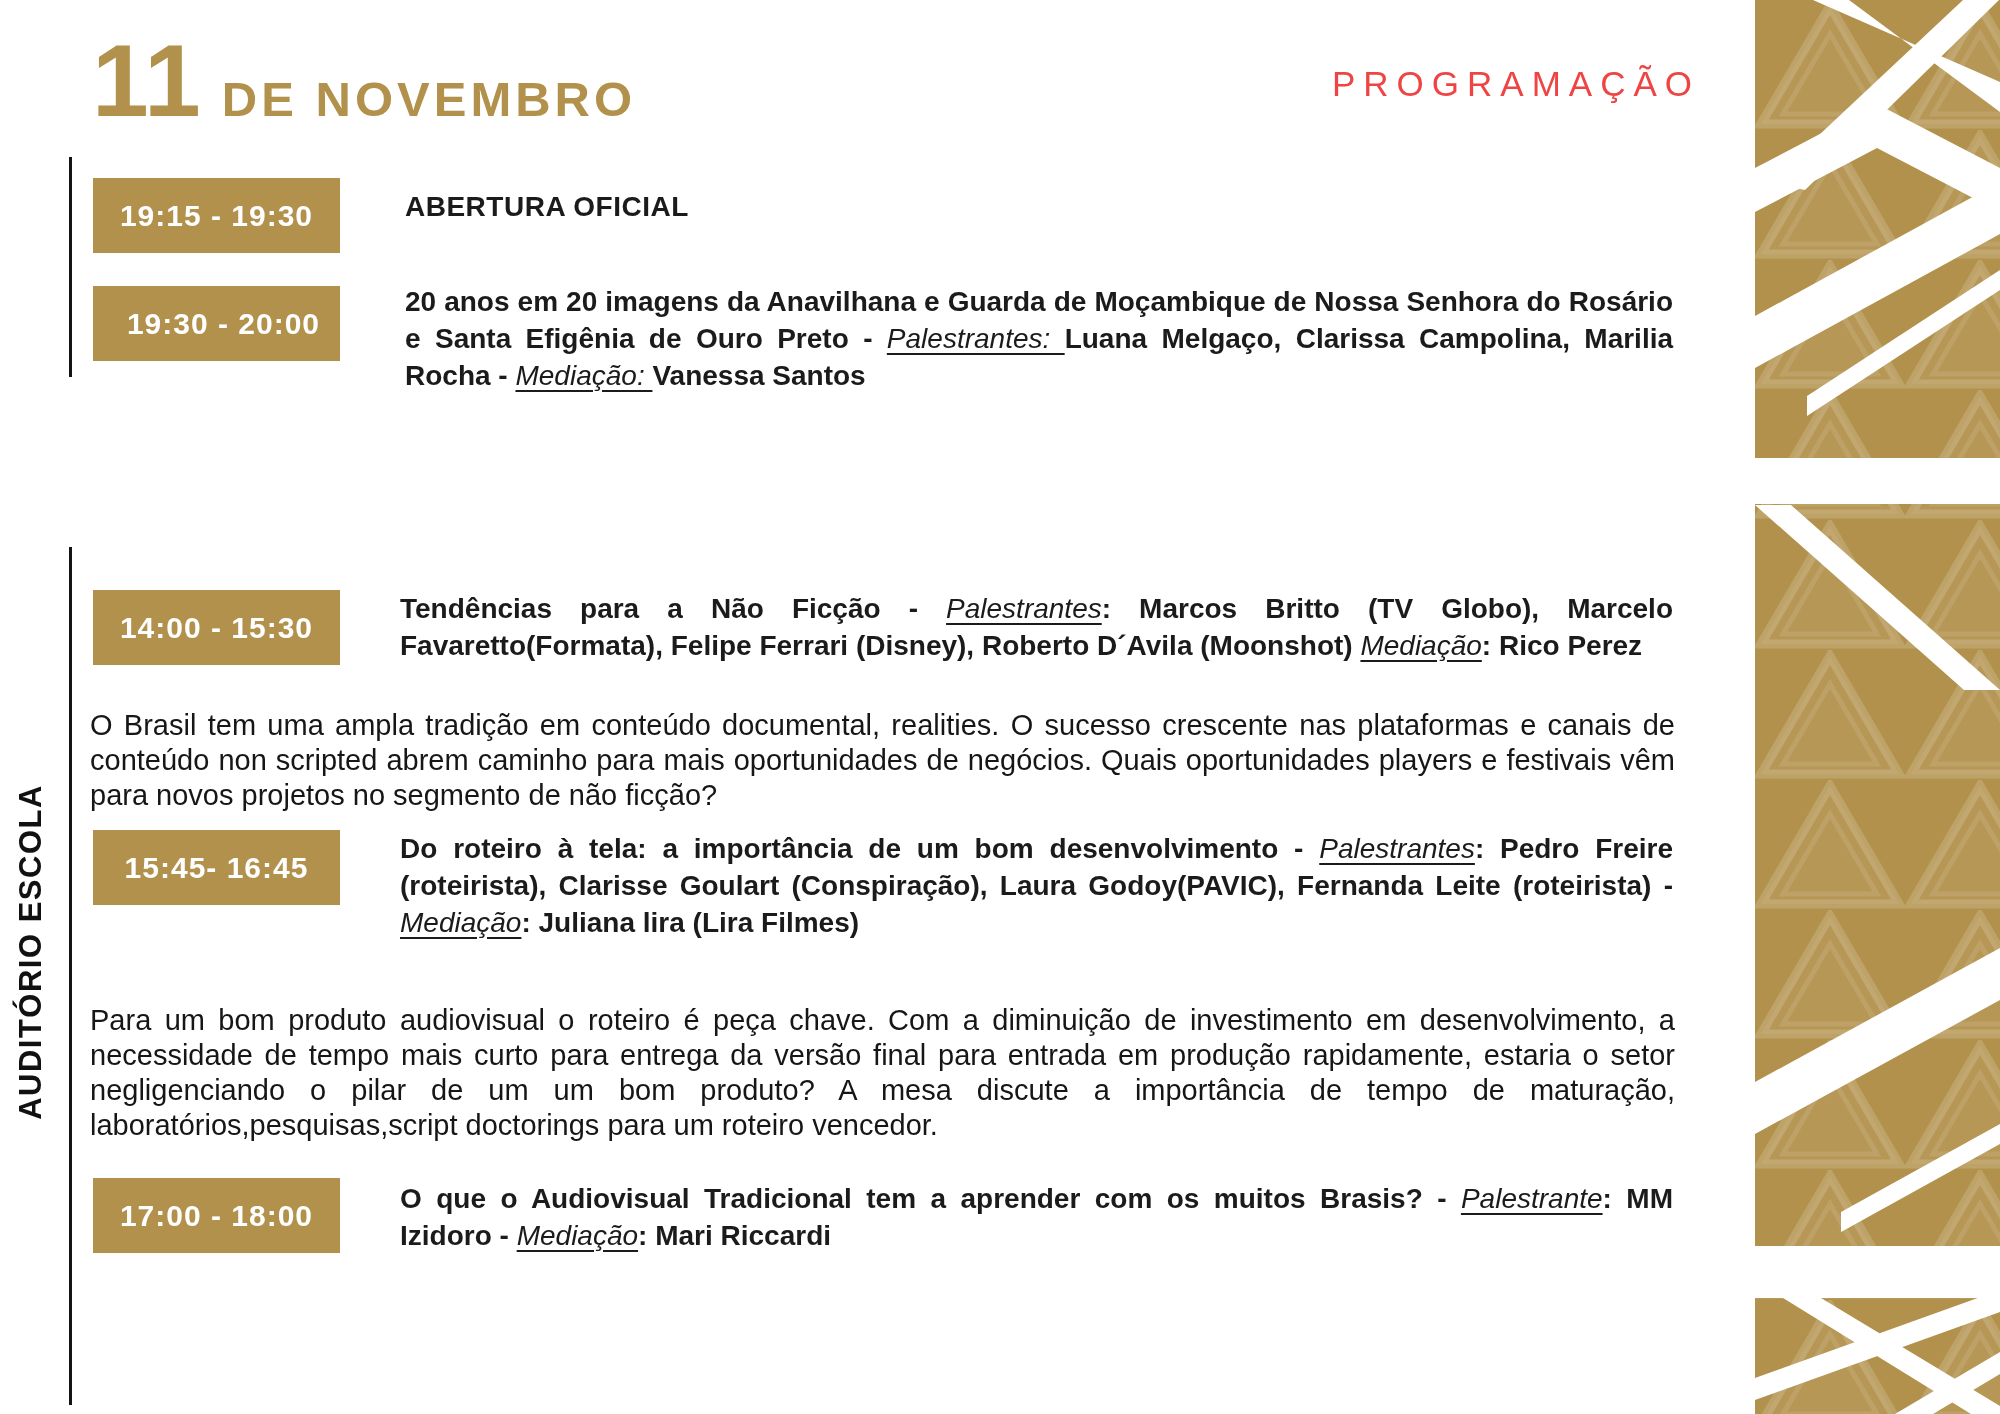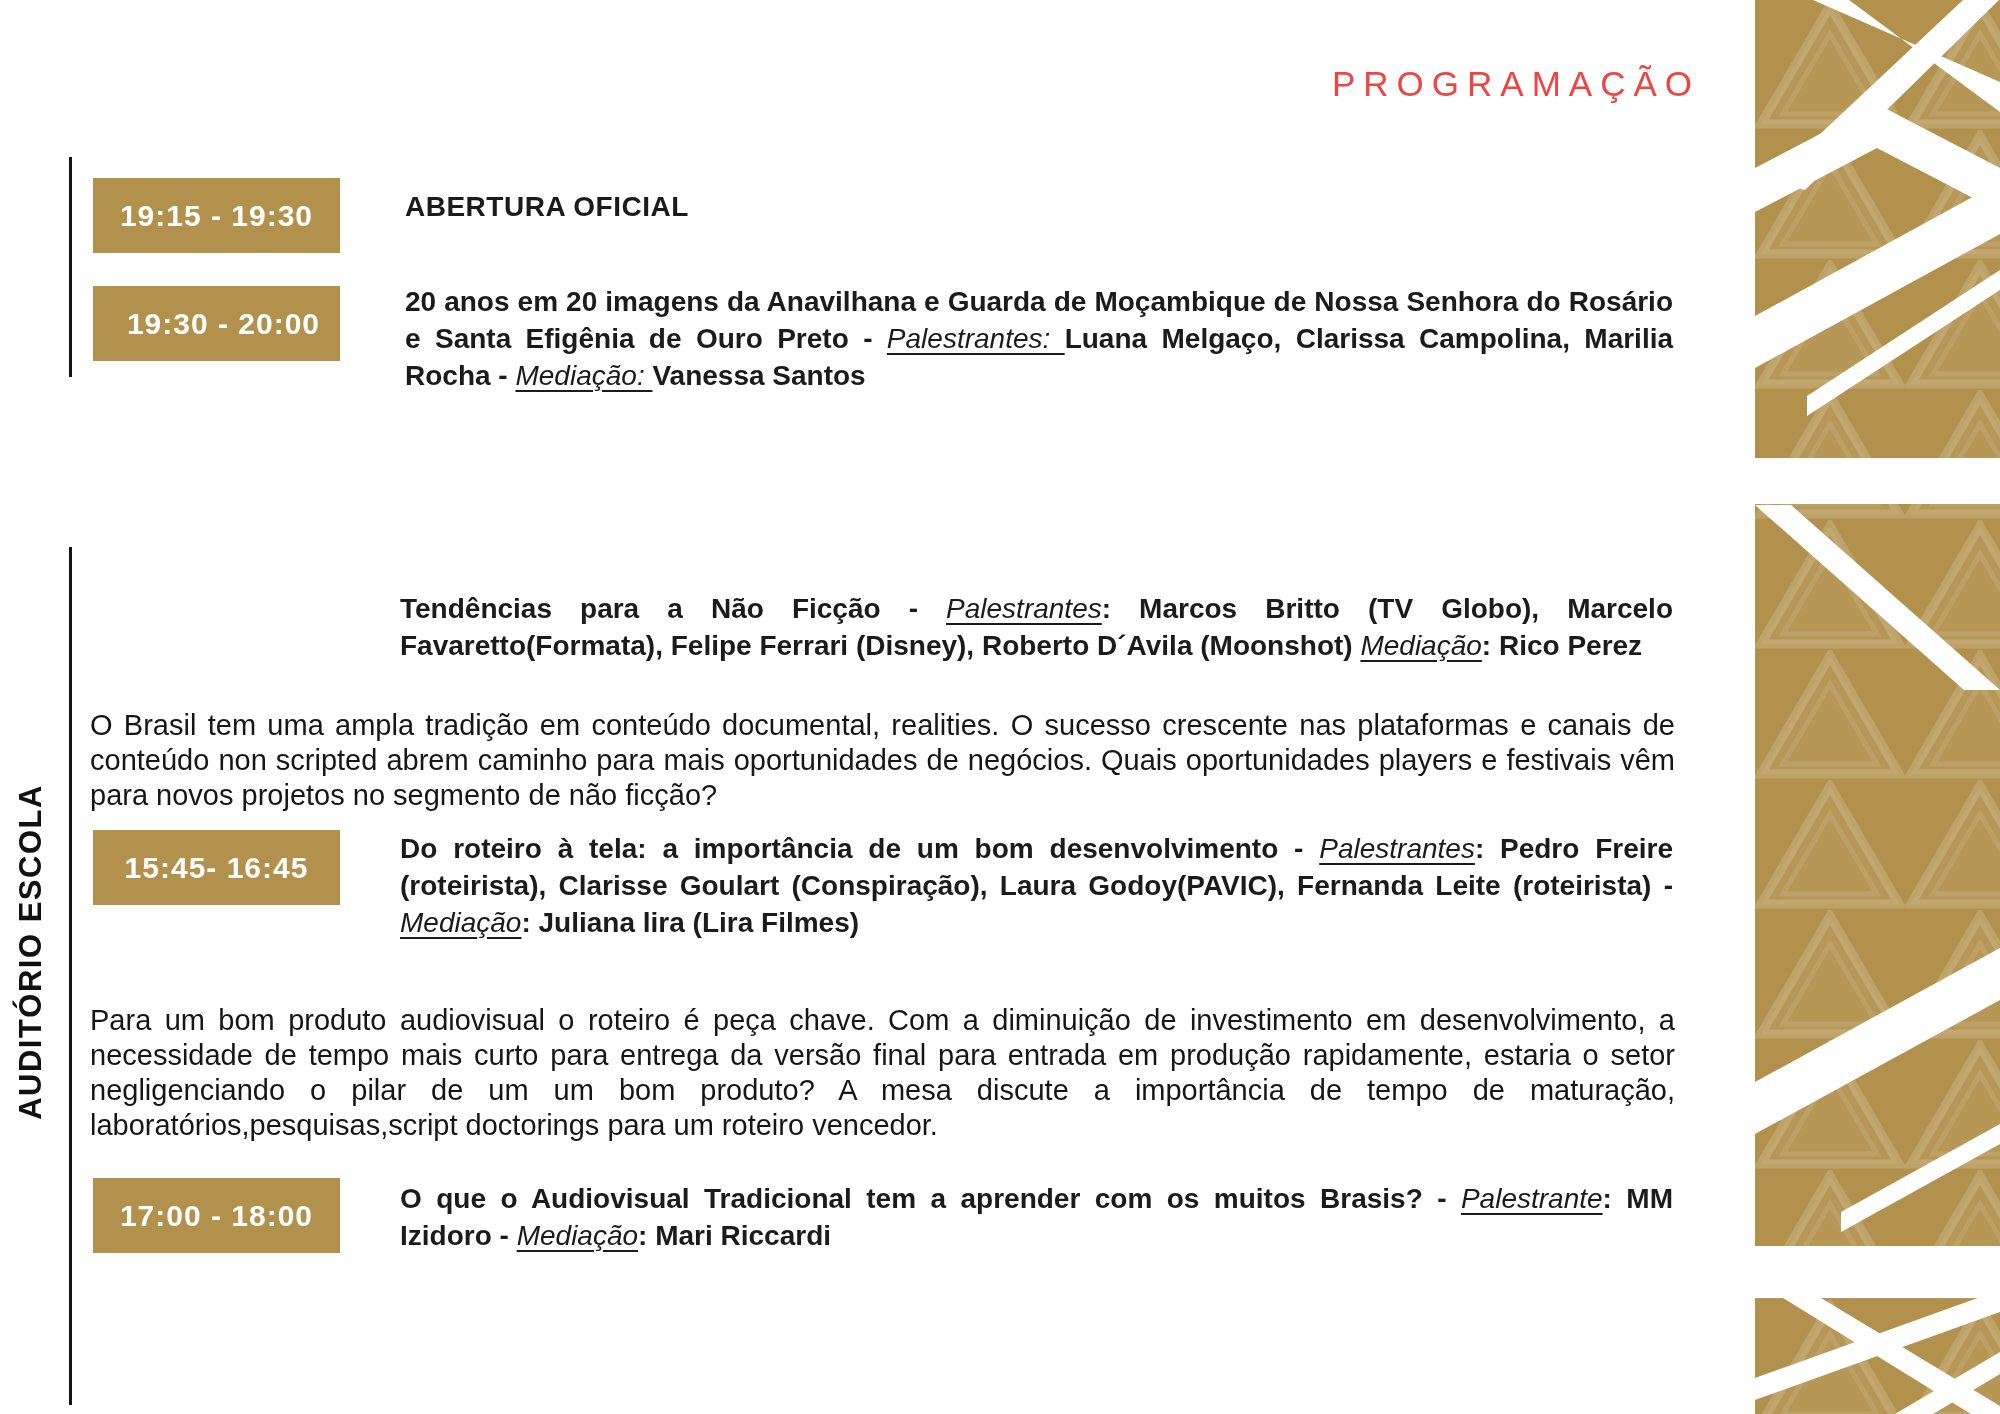--- a/index.html
+++ b/index.html
@@ -50,33 +50,38 @@
   .opening-title { letter-spacing:0.5px; font-size:28px; }
   
   #pattern-strip { position:absolute; left:1755px; top:0; width:245px; height:1414px; }
   .gold-fill { fill:var(--gold); }
 </style>
 </head>
 <body>
 
 <div id="page">
 
+  <div class="header-row">
+    <span class="day-number">11</span>
+    <span class="day-suffix">DE NOVEMBRO</span>
+  </div>
   <div class="program-label">PROGRAMAÇÃO</div>
 
   <div class="vrule" id="vrule-1"></div>
   <div class="vrule" id="vrule-2"></div>
 
   <div class="room-label">AUDITÓRIO ESCOLA</div>
 
   <div class="time-badge" style="top:178px;">19:15 - 19:30</div>
   <div class="session-title opening-title" style="left:405px; top:188px; width:700px; text-align:left;"><span class="seg-b">ABERTURA OFICIAL</span></div>
 
   <div class="time-badge" style="top:286px;padding-left:14px;">19:30 - 20:00</div>
   <div class="session-title" style="left:405px; top:283px; width:1268px;"><span class="seg-b">20 anos em 20 imagens da Anavilhana e Guarda de Moçambique de Nossa Senhora do Rosário e Santa Efigênia de Ouro Preto - </span><span class="seg-iu">Palestrantes: </span><span class="seg-b">Luana Melgaço, Clarissa Campolina, Marilia Rocha - </span><span class="seg-iu">Mediação: </span><span class="seg-b">Vanessa Santos</span></div>
 
+  <div class="time-badge" style="top:590px;">14:00 - 15:30</div>
   <div class="session-title" style="left:400px; top:590px; width:1273px;"><span class="seg-b">Tendências para a Não Ficção - </span><span class="seg-iu">Palestrantes</span><span class="seg-b">: Marcos Britto (TV Globo), Marcelo Favaretto(Formata), Felipe Ferrari (Disney), Roberto D´Avila (Moonshot) </span><span class="seg-iu">Mediação</span><span class="seg-b">: Rico Perez</span></div>
   <div class="session-desc" style="top:708px;">O Brasil tem uma ampla tradição em conteúdo documental, realities. O sucesso crescente nas plataformas e canais de conteúdo non scripted abrem caminho para mais oportunidades de negócios. Quais oportunidades players e festivais vêm para novos projetos no segmento de não ficção?</div>
 
   <div class="time-badge" style="top:830px;">15:45- 16:45</div>
   <div class="session-title" style="left:400px; top:830px; width:1273px;"><span class="seg-b">Do roteiro à tela: a importância de um bom desenvolvimento - </span><span class="seg-iu">Palestrantes</span><span class="seg-b">: Pedro Freire (roteirista), Clarisse Goulart (Conspiração), Laura Godoy(PAVIC), Fernanda Leite (roteirista) - </span><span class="seg-iu">Mediação</span><span class="seg-b">: Juliana lira (Lira Filmes)</span></div>
   <div class="session-desc" style="top:1003px;">Para um bom produto audiovisual o roteiro é peça chave. Com a diminuição de investimento em desenvolvimento, a necessidade de tempo mais curto para entrega da versão final para entrada em produção rapidamente, estaria o setor negligenciando o pilar de um um bom produto? A mesa discute a importância de tempo de maturação, laboratórios,pesquisas,script doctorings para um roteiro vencedor.</div>
 
   <div class="time-badge" style="top:1178px;">17:00 - 18:00</div>
   <div class="session-title" style="left:400px; top:1180px; width:1273px;"><span class="seg-b">O que o Audiovisual Tradicional tem a aprender com os muitos Brasis? - </span><span class="seg-iu">Palestrante</span><span class="seg-b">: MM Izidoro - </span><span class="seg-iu">Mediação</span><span class="seg-b">: Mari Riccardi</span></div>
 

